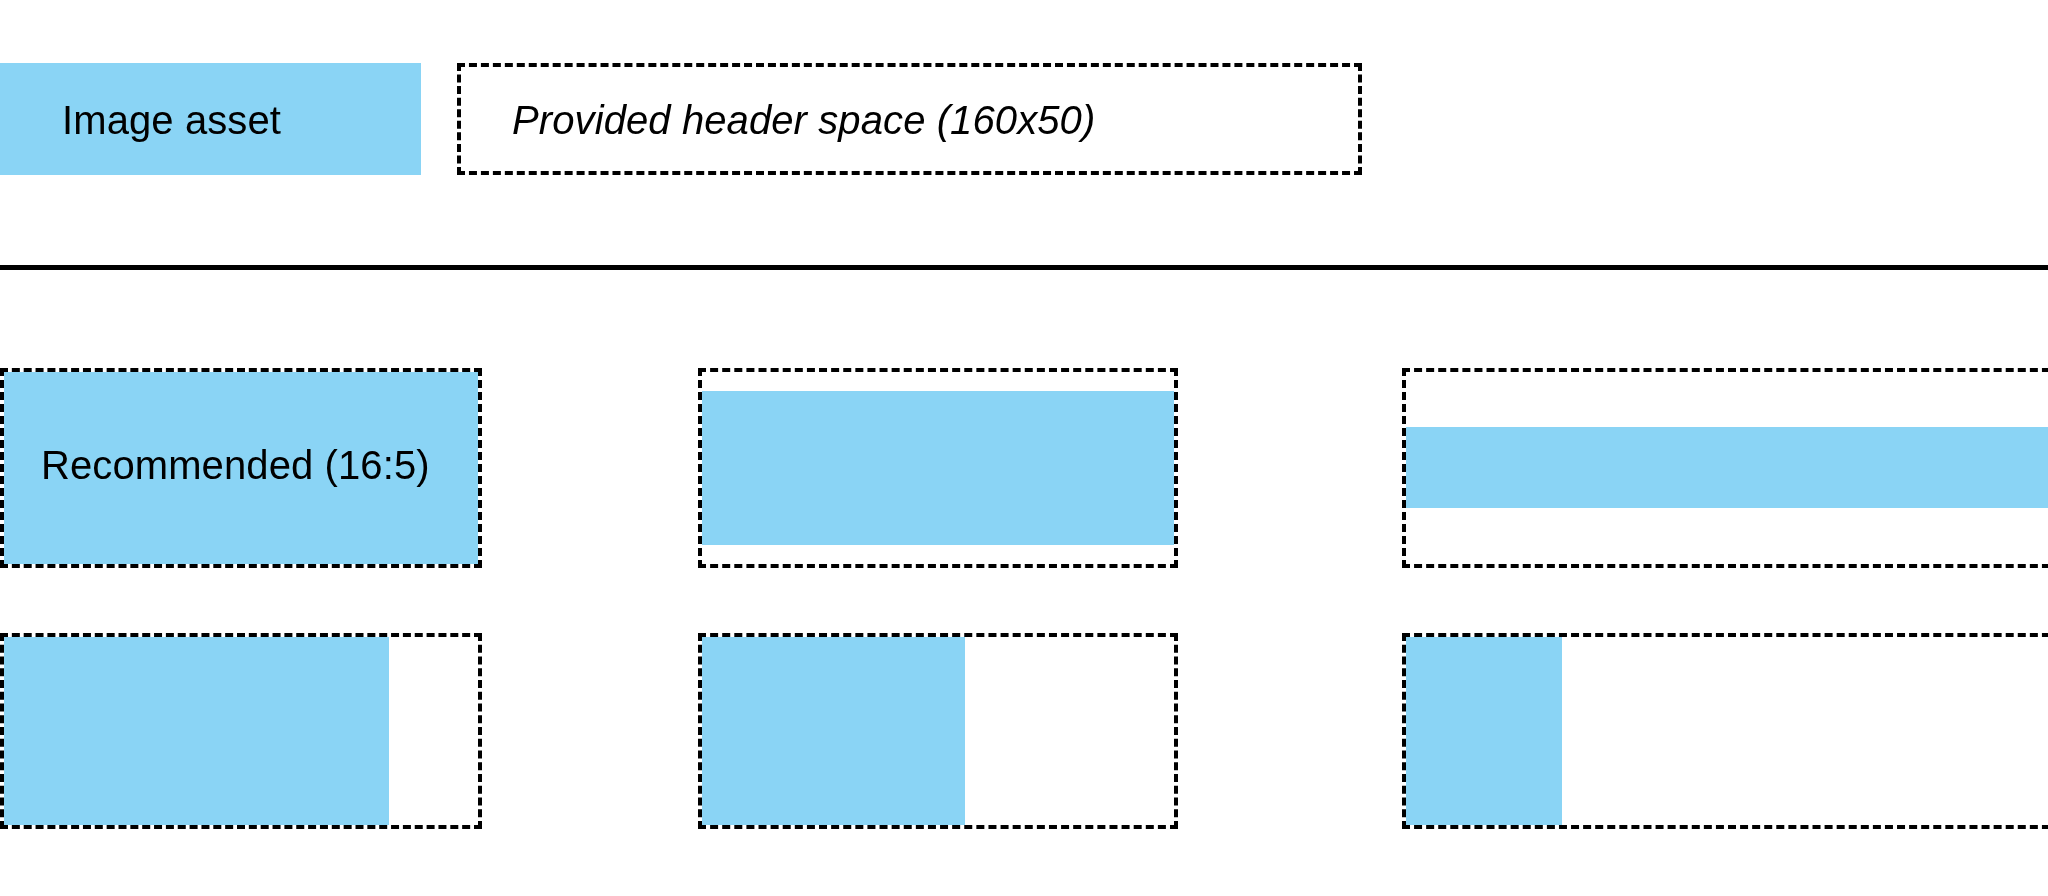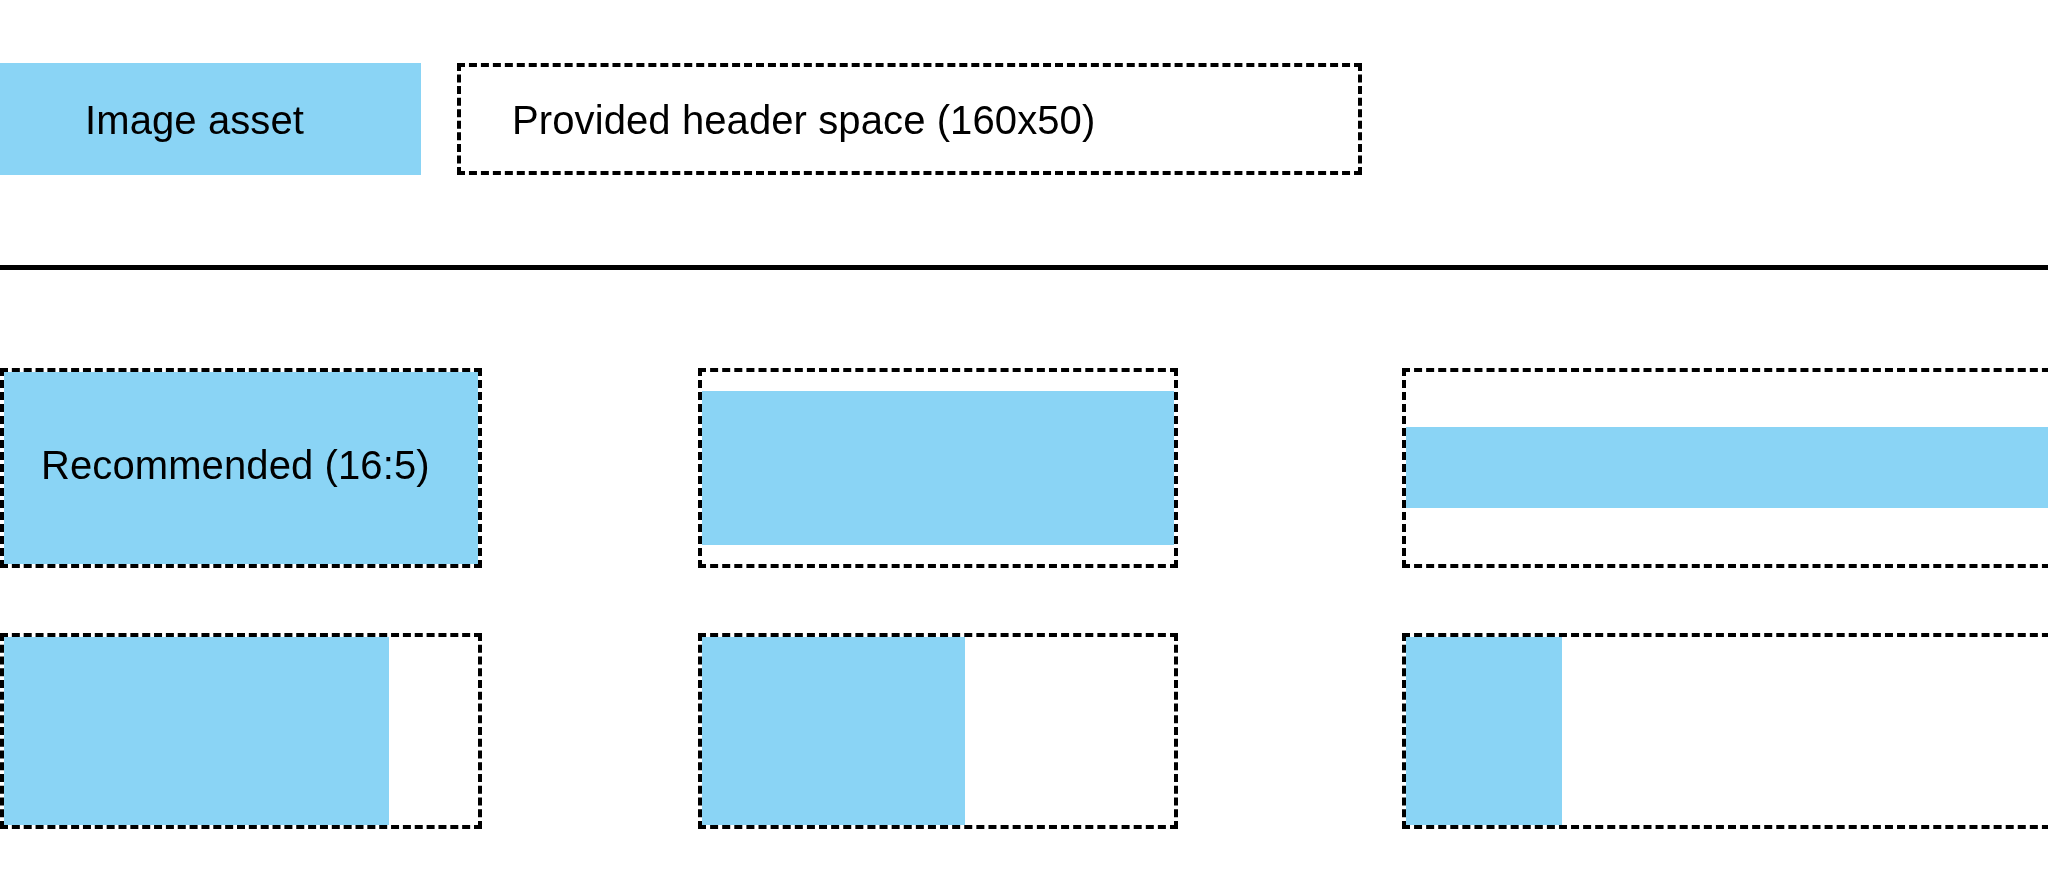--- a/index.html
+++ b/index.html
@@ -48,31 +48,31 @@
   
   #header-asset-swatch {
     left: 0px;
     top: 63px;
     width: 421px;
     height: 112px;
   }
   #header-asset-label {
     left: 62px;
     top: 100px;
-    margin-left: 23px;
   }
   #header-space-frame {
     left: 457px;
     top: 63px;
     width: 905px;
     height: 112px;
   }
   #header-space-label {
     left: 512px;
     top: 100px;
+    font-style: italic;
   }
 
   
   #section-divider {
     position: absolute;
     left: 0px;
     top: 265px;
     width: 2048px;
     height: 5px;
     background: #000000;

